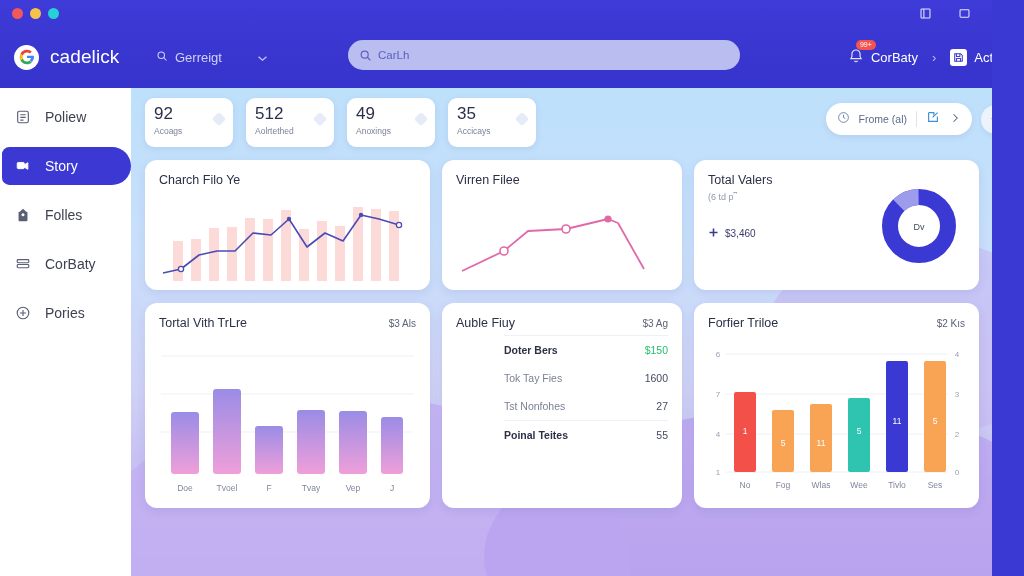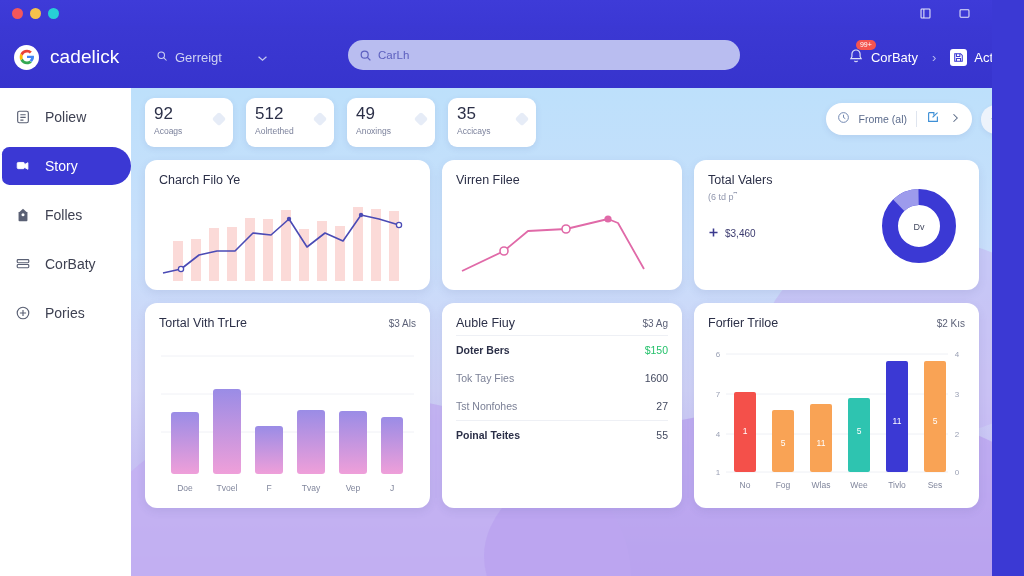--- a/index.html
+++ b/index.html
@@ -104,21 +104,21 @@
   .c-d { width:285px; height:205px; padding:13px 14px; }
   .c-e { width:240px; height:205px; padding:13px 14px; }
   .c-f { width:285px; height:205px; padding:13px 14px; }
 
   .total-val { font-size:19px; color:#1e2236; font-weight:700; margin-top:14px; line-height:1; }
   .total-note { font-size:9px; color:#9096ad; margin-top:5px; }
   .total-delta { font-size:10px; color:#3b3a6e; margin-top:24px; display:flex; align-items:center; gap:6px; }
   .donut-wrap { position:absolute; right:22px; top:28px; }
 
   
-  .lrow { display:flex; justify-content:space-between; align-items:center; padding:8px 0; }
+  .lrow { display:flex; justify-content:space-between; align-items:center; padding:8px 0;margin-left:48px; }
   .lrow.b { border-top:1px solid #eef0f5; }
   .lrow .k { font-size:10.5px; color:#2c3048; font-weight:700; }
   .lrow .k.sub { font-weight:400; color:#7b8096; }
   .lrow .v { font-size:10.5px; color:#444a60; }
   .lrow .v.green { color:#24c16b; }
 
   svg text { font-family:"Liberation Sans", sans-serif; }
 </style>
 </head>
 <body>

